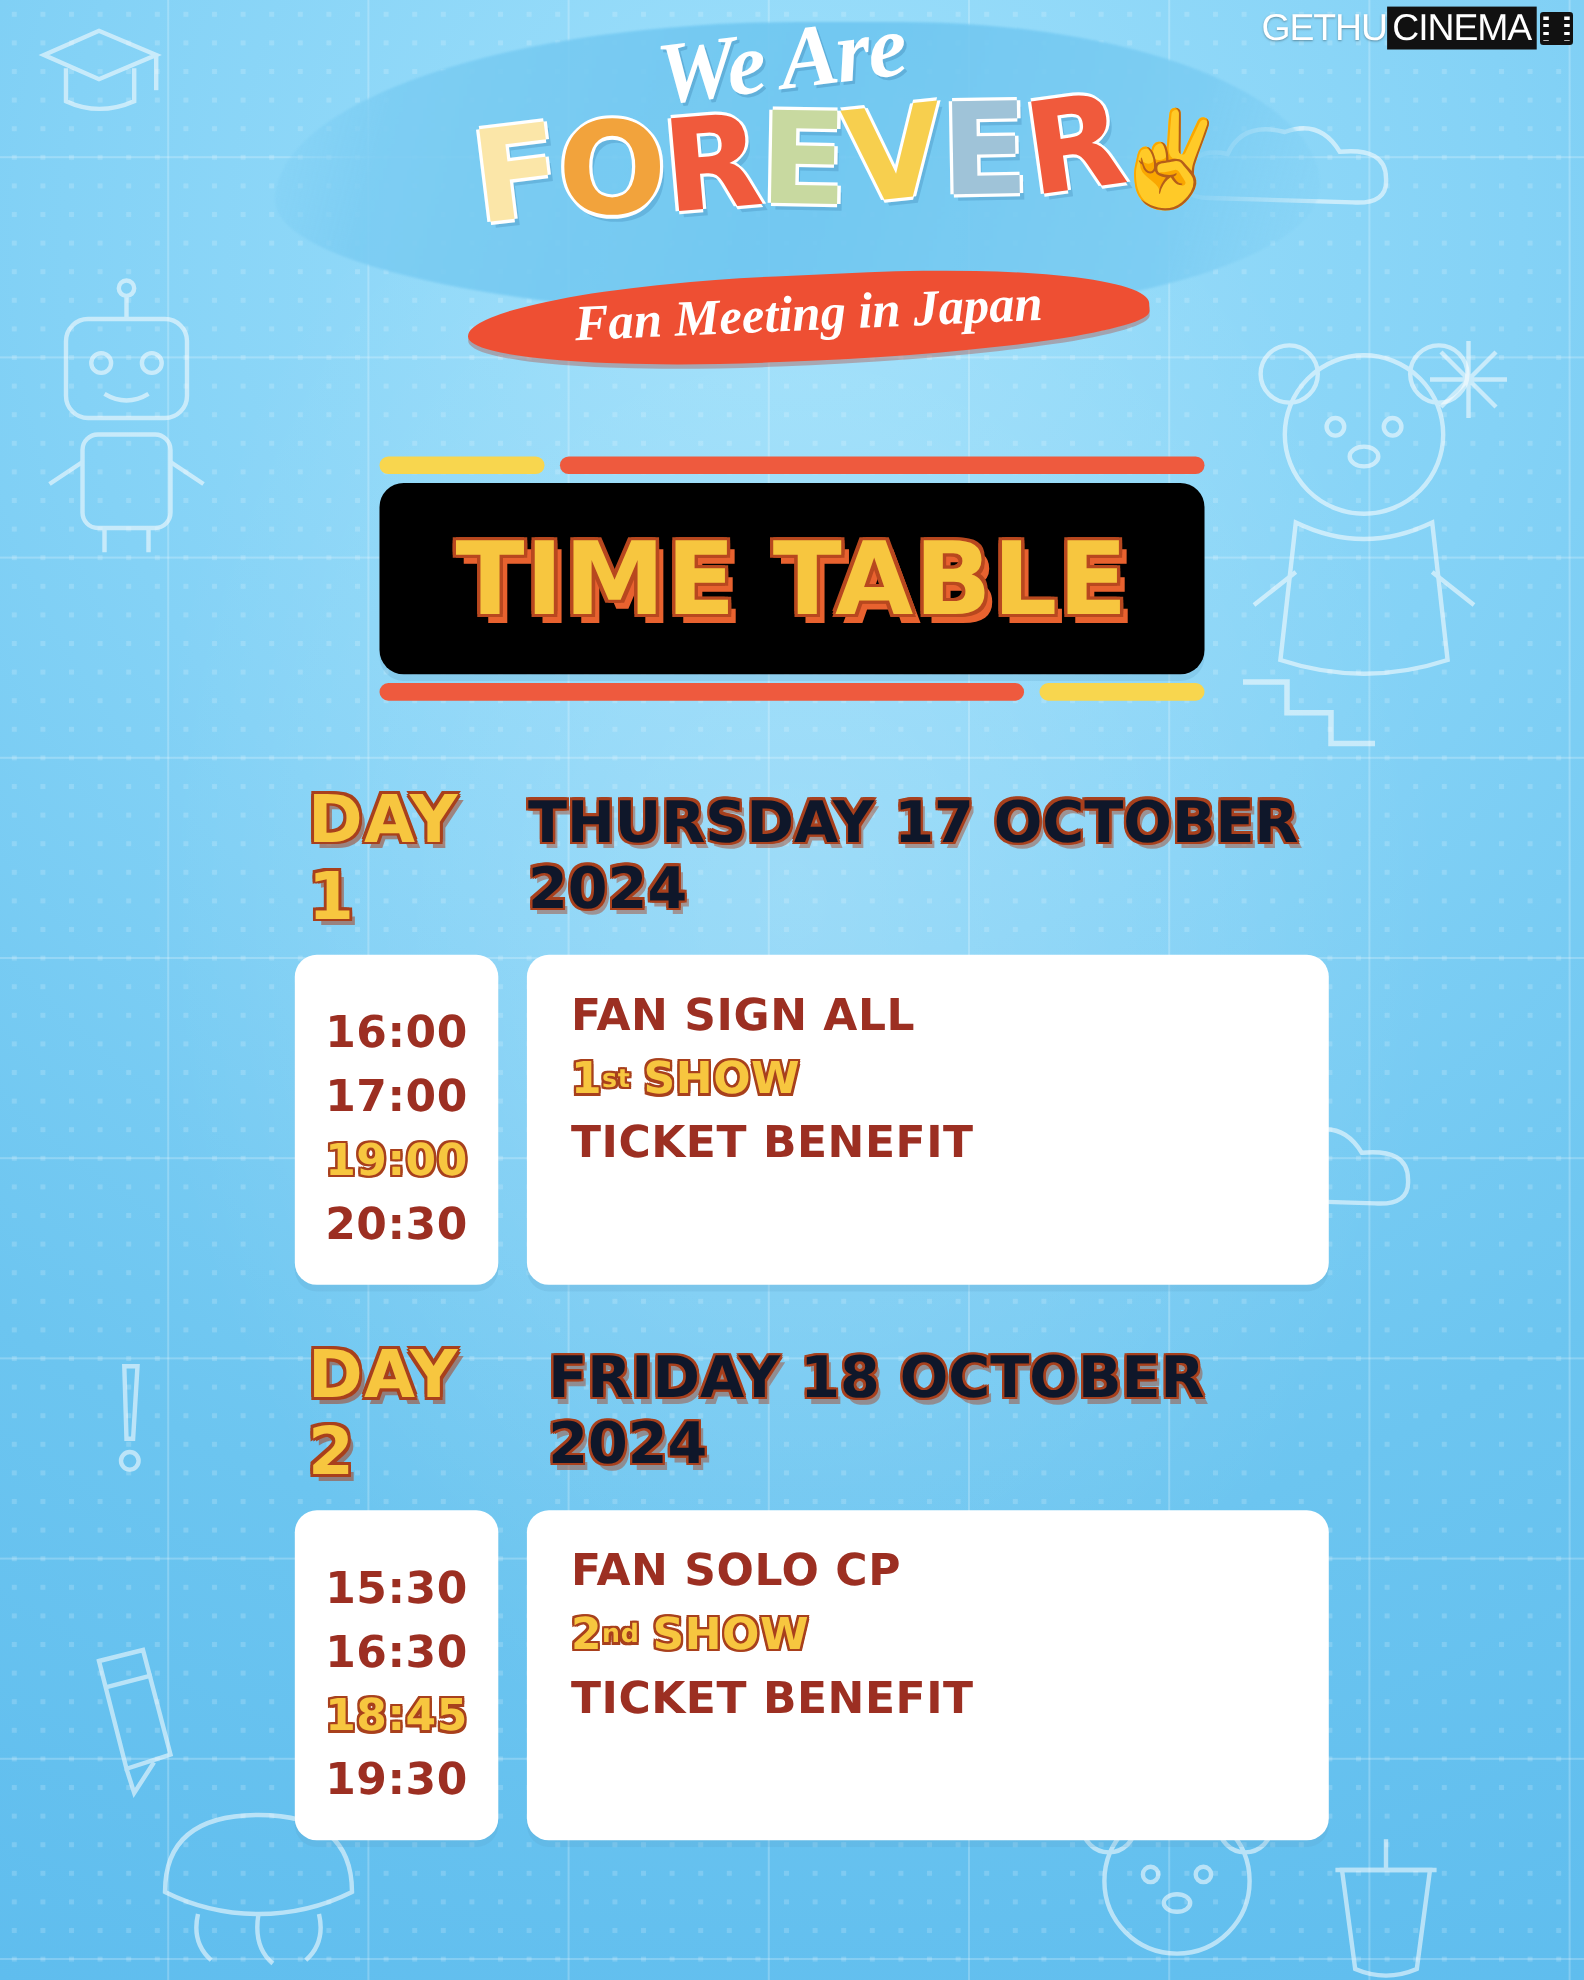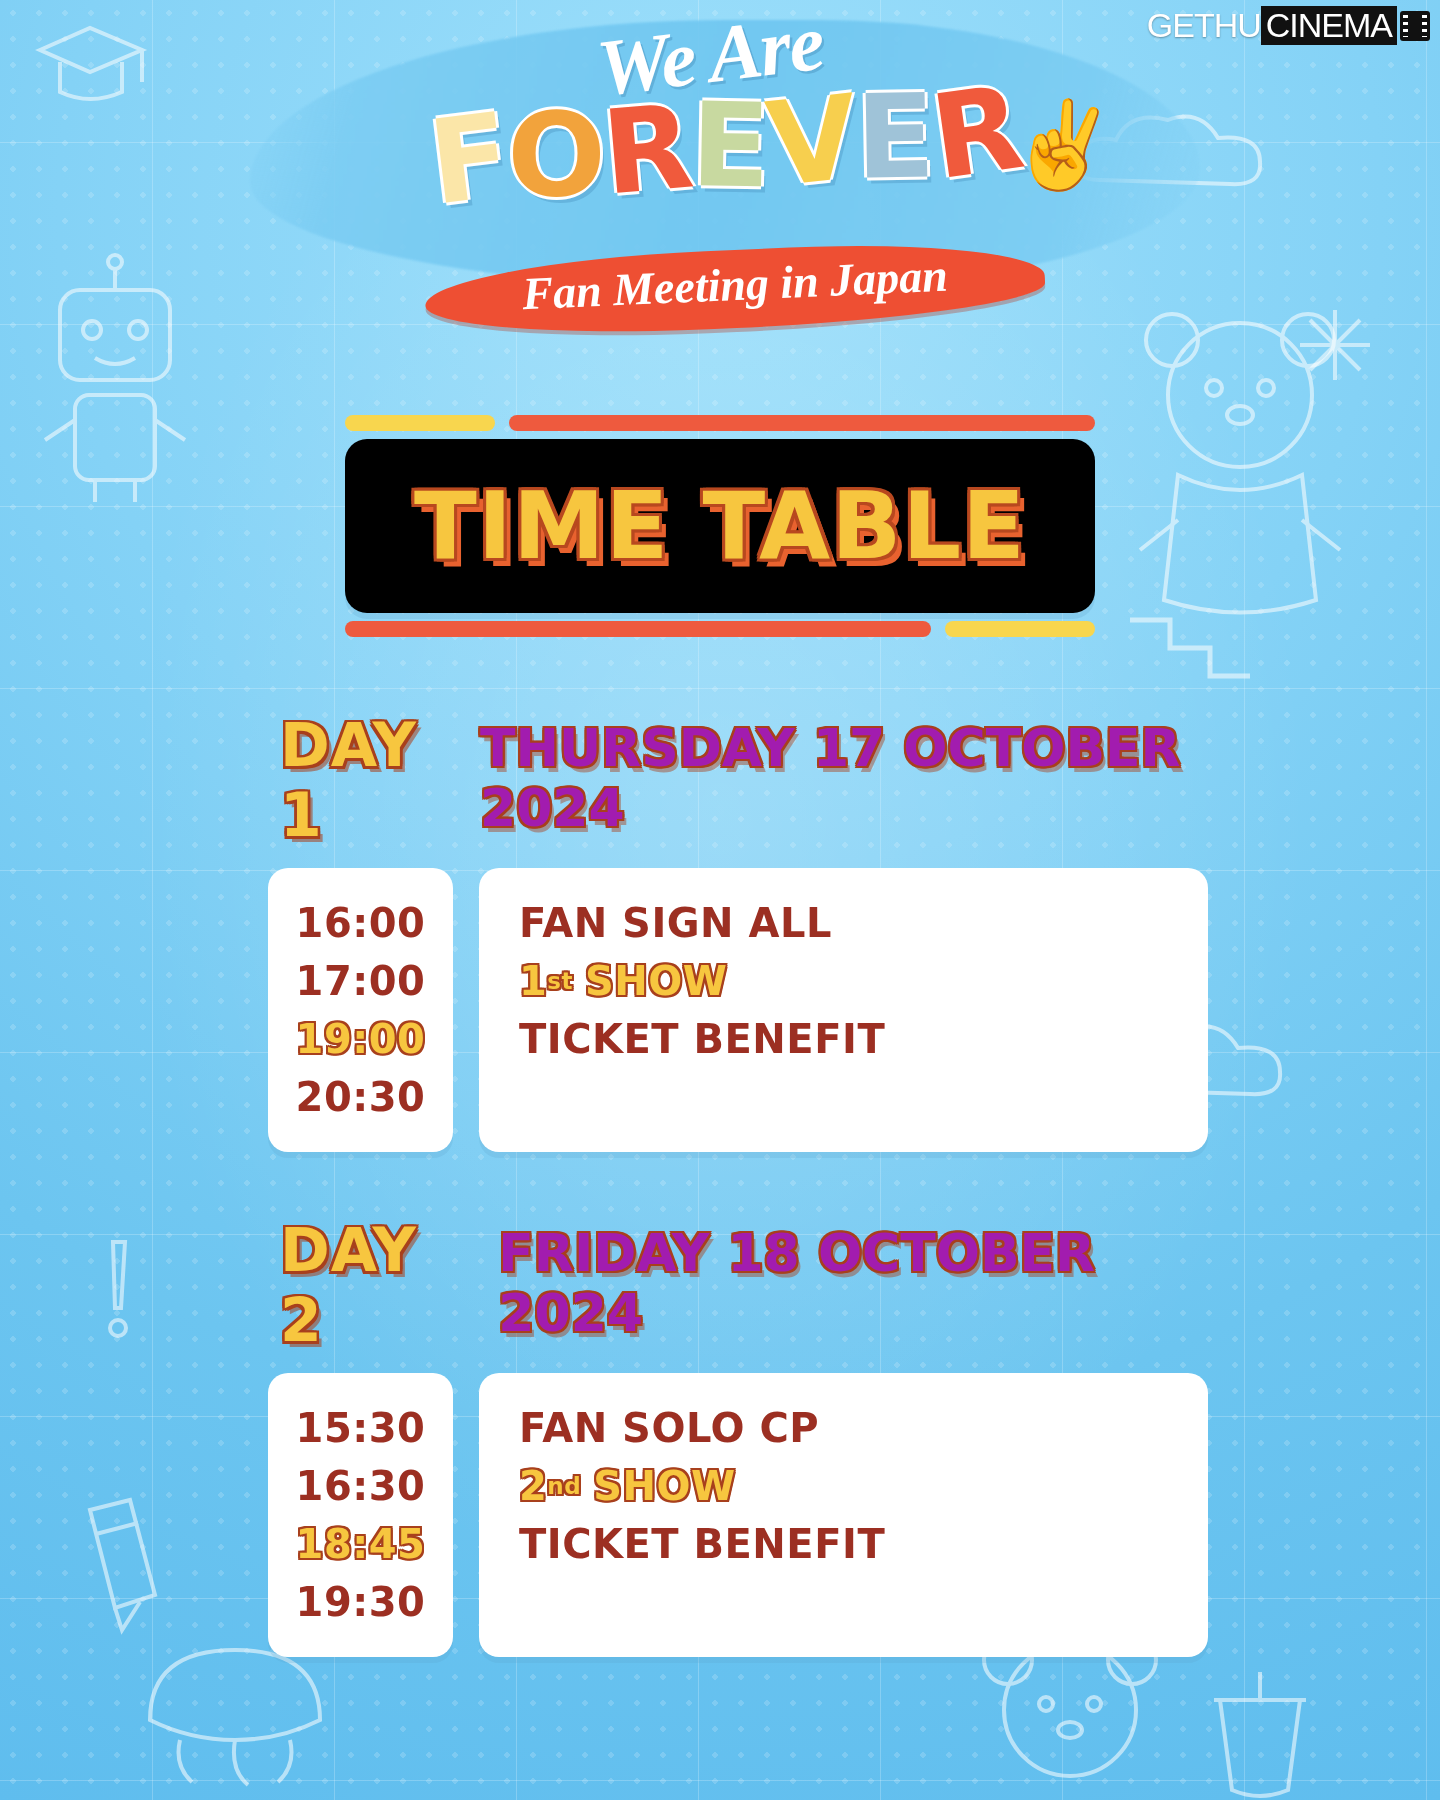--- a/index.html
+++ b/index.html
@@ -232,33 +232,33 @@
     text-shadow:
       -2.5px 0 0 #a8401d, 2.5px 0 0 #a8401d, 0 -2.5px 0 #a8401d, 0 2.5px 0 #a8401d,
       -2.5px -2.5px 0 #a8401d, 2.5px -2.5px 0 #a8401d, -2.5px 2.5px 0 #a8401d, 2.5px 2.5px 0 #a8401d,
       5px 6px 0 rgba(168,64,29,.55);
   }
   .day-date {
     font-family: "DejaVu Sans", sans-serif;
     font-weight: 700;
     font-size: 52px;
     letter-spacing: 0px;
-    color: #a21caf;
+    color: #0f172a;
     text-shadow:
       -2px 0 0 #a8401d, 2px 0 0 #a8401d, 0 -2px 0 #a8401d, 0 2px 0 #a8401d,
       -2px -2px 0 #a8401d, 2px -2px 0 #a8401d, -2px 2px 0 #a8401d, 2px 2px 0 #a8401d,
       4px 6px 0 rgba(168,64,29,.45);
   }
 
   .day-body { display: flex; gap: 26px; }
   .time-col {
     background: #ffffff;
     border-radius: 20px;
     width: 185px;
-    padding: 26px 0 26px 0;
+    padding: 42px 0 26px 0;
     box-shadow: 0 6px 0 rgba(90,160,200,.20);
   }
   .event-col {
     background: #ffffff;
     border-radius: 20px;
     flex: 1;
     padding: 26px 0 26px 40px;
     box-shadow: 0 6px 0 rgba(90,160,200,.20);
   }
 

